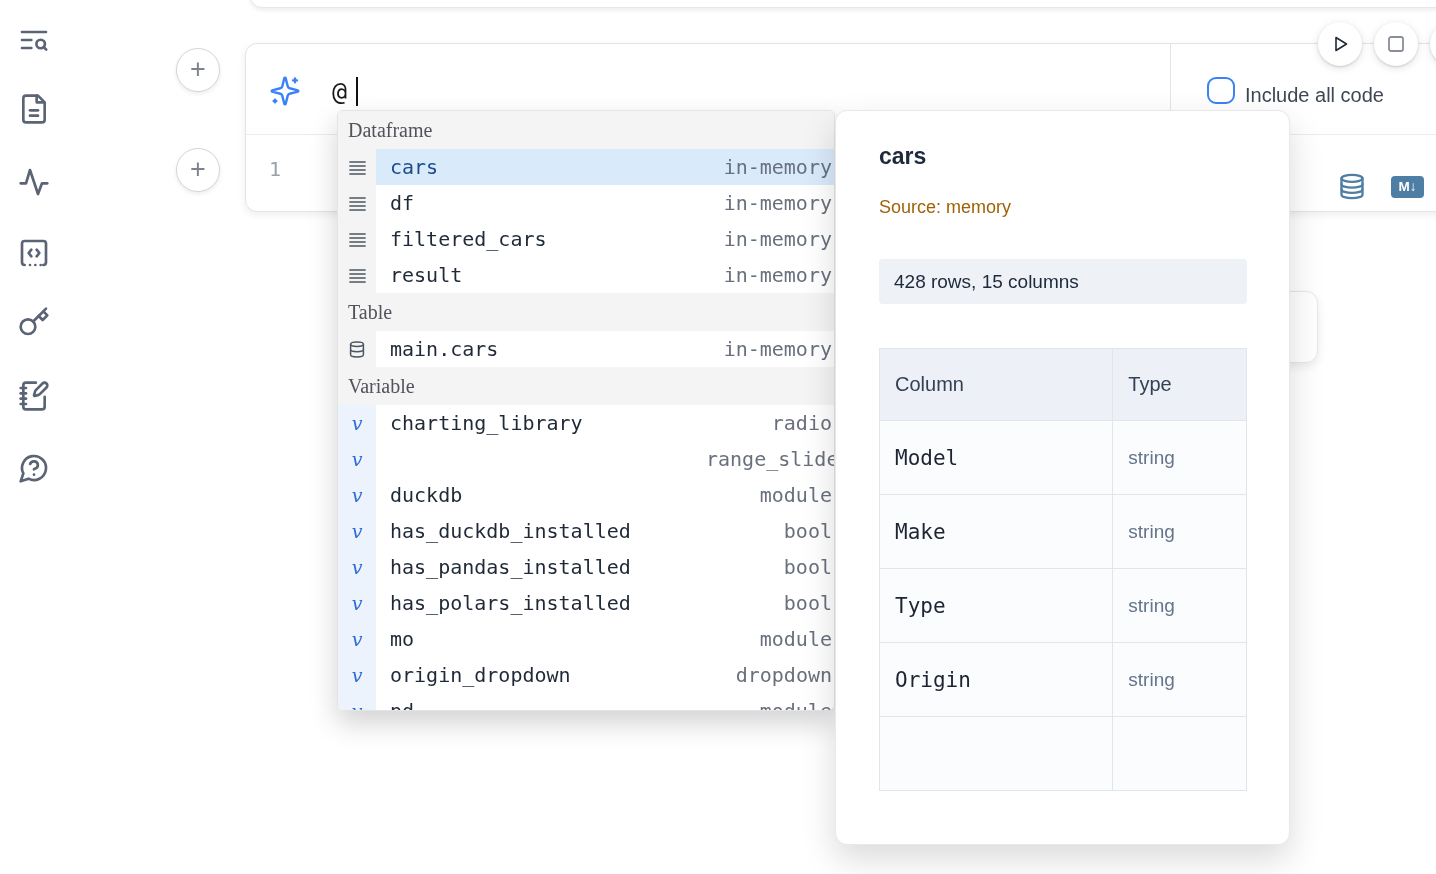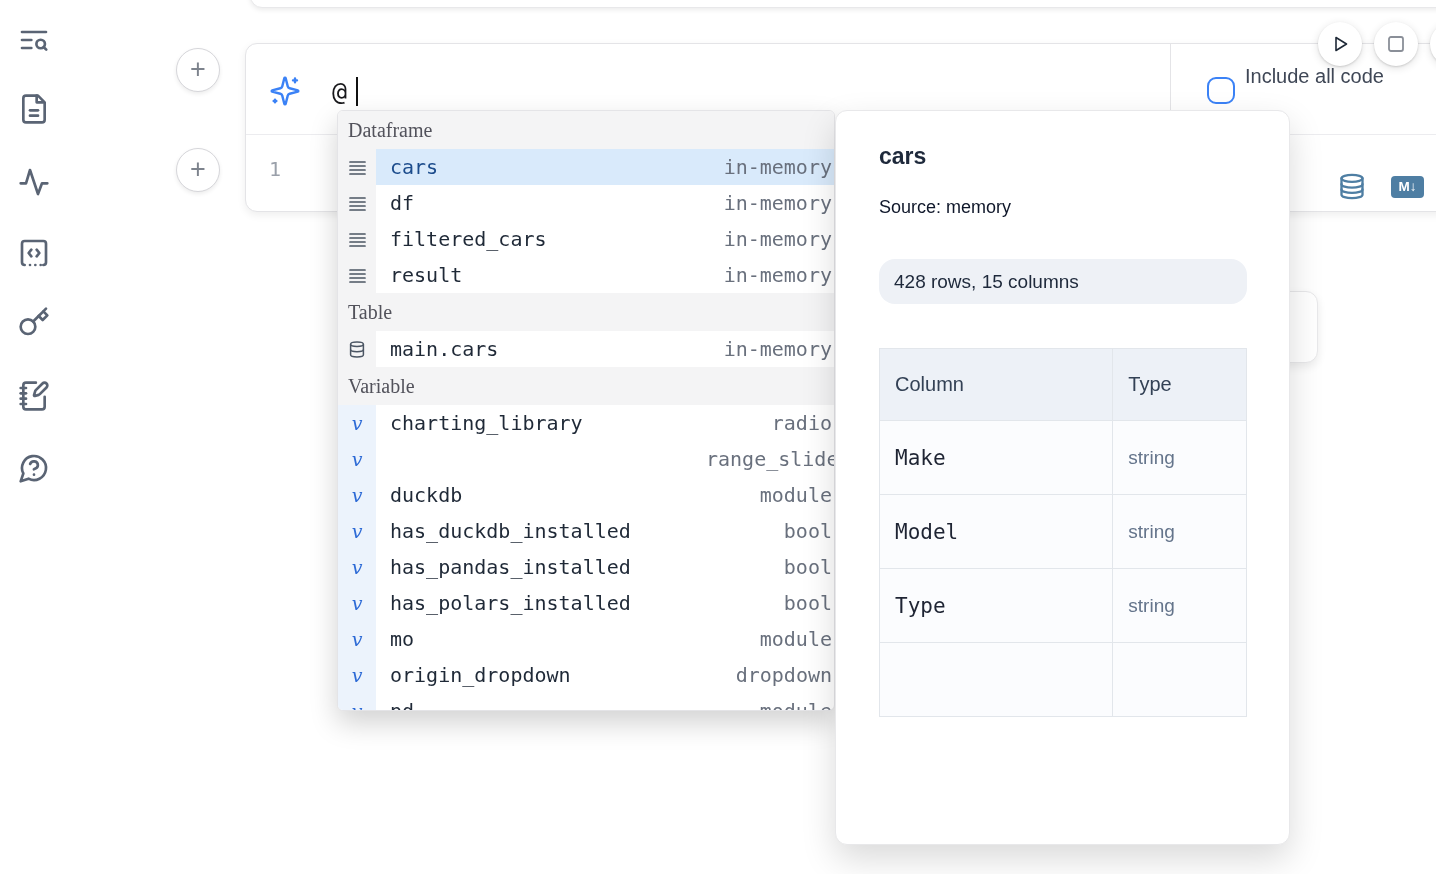--- a/index.html
+++ b/index.html
@@ -38,21 +38,21 @@
   .cell .input-row { position:absolute; left:0; top:0; width:100%; height:91px; border-bottom:1px solid #ececef; }
   .cell .v-divider { position:absolute; left:924px; top:0; width:1px; height:91px; background:#e4e4e7; }
   .sparkle-icon { position:absolute; left:23px; top:31px; width:32px; height:32px; }
   .sparkle-icon svg { width:32px; height:32px; stroke:#3b82f6; fill:none; stroke-width:1.8; stroke-linecap:round; stroke-linejoin:round; }
   .ai-prompt { position:absolute; left:86px; top:33px; font-size:25px; color:#18181b; }
   .caret { position:absolute; left:110px; top:33px; width:2px; height:29px; background:#111; }
   .checkbox {
     position:absolute; left:961px; top:33px; width:28px; height:27px;
     border:2px solid #3b82f6; border-radius:9px; background:#fff;
   }
-  .checkbox-label { position:absolute; left:999px; top:21px; font-size:20px; color:#3f4756; }
+  .checkbox-label { position:absolute; left:999px; top:40px; font-size:20px; color:#3f4756; }
   .line-no { position:absolute; left:23px; top:113px; font-size:20px; color:#9aa0aa; }
   .db-icon { position:absolute; left:1092px; top:128px; }
   .db-icon svg { width:28px; height:29px; stroke:#4e7ea3; fill:none; stroke-width:2; stroke-linecap:round; }
   .md-badge {
     position:absolute; left:1145px; top:132px; width:33px; height:22px;
     background:#4e7ea3; border-radius:4px; color:#fff; text-align:center;
     font-size:13.5px; font-weight:bold; line-height:22px;
   }
   .md-badge::before { content:"M\2193"; }
 
@@ -85,24 +85,24 @@
   .tbl-glyph svg { width:16px; height:17px; stroke:#4b5563; fill:none; stroke-width:1.5; }
   .var-glyph::before { content:"v"; font-family:"DejaVu Serif", serif; font-style:italic; font-size:19px; color:#2e6bd6; }
 
   
   .preview {
     left:835px; top:110px; width:455px; height:735px; background:#fff;
     border:1px solid #e8e8ea; border-radius:12px; z-index:30;
     box-shadow:0 14px 34px rgba(0,0,0,.15);
   }
   .pv-title { position:absolute; left:43px; top:32px; font-size:23px; font-weight:bold; color:#1e293b; }
-  .pv-source { position:absolute; left:43px; top:86px; font-size:18px; color:#0f172a; }
+  .pv-source { position:absolute; left:43px; top:86px; font-size:18px; color:#a16207; }
   .pv-pill {
     position:absolute; left:43px; top:148px; width:368px; height:45px;
-    background:#eef1f6; border-radius:16px; font-size:19px; color:#1e293b;
+    background:#eef1f6; border-radius:4px; font-size:19px; color:#1e293b;
     line-height:45px; padding-left:15px;
   }
   .pv-tablewrap { position:absolute; left:43px; top:237px; width:369px; height:465px; overflow:hidden; }
   table.pv-table { border-collapse:collapse; width:368px; }
   .pv-table th, .pv-table td { border:1px solid #e2e6eb; text-align:left; padding-left:15px; }
   .pv-table th { height:72px; background:#edf1f7; font-size:20px; font-weight:normal; color:#334155; }
   .pv-table td { height:74px; background:#fbfcfe; }
   .pv-table td.c-name { width:234px; font-family:"DejaVu Sans Mono", monospace; font-size:21px; color:#1e2433; }
   .pv-table td.c-type { width:134px; font-size:19px; color:#64748b; }
   .pv-table th.h-col { width:234px; }
@@ -368,32 +368,36 @@
     <div class="pv-tablewrap">
       <table class="pv-table">
         <thead>
           <tr>
             <th class="h-col">Column</th>
             <th>Type</th>
           </tr>
         </thead>
         <tbody>
           <tr>
+            <td class="c-name">Model</td>
+            <td class="c-type">string</td>
+          </tr>
+          <tr>
             <td class="c-name">Make</td>
             <td class="c-type">string</td>
           </tr>
           <tr>
-            <td class="c-name">Model</td>
-            <td class="c-type">string</td>
-          </tr>
-          <tr>
             <td class="c-name">Type</td>
             <td class="c-type">string</td>
           </tr>
           <tr>
+            <td class="c-name">Origin</td>
+            <td class="c-type">string</td>
+          </tr>
+          <tr>
             <td class="c-name"></td>
             <td class="c-type"></td>
           </tr>
         </tbody>
       </table>
     </div>
   </div>
 
 </div>
 

